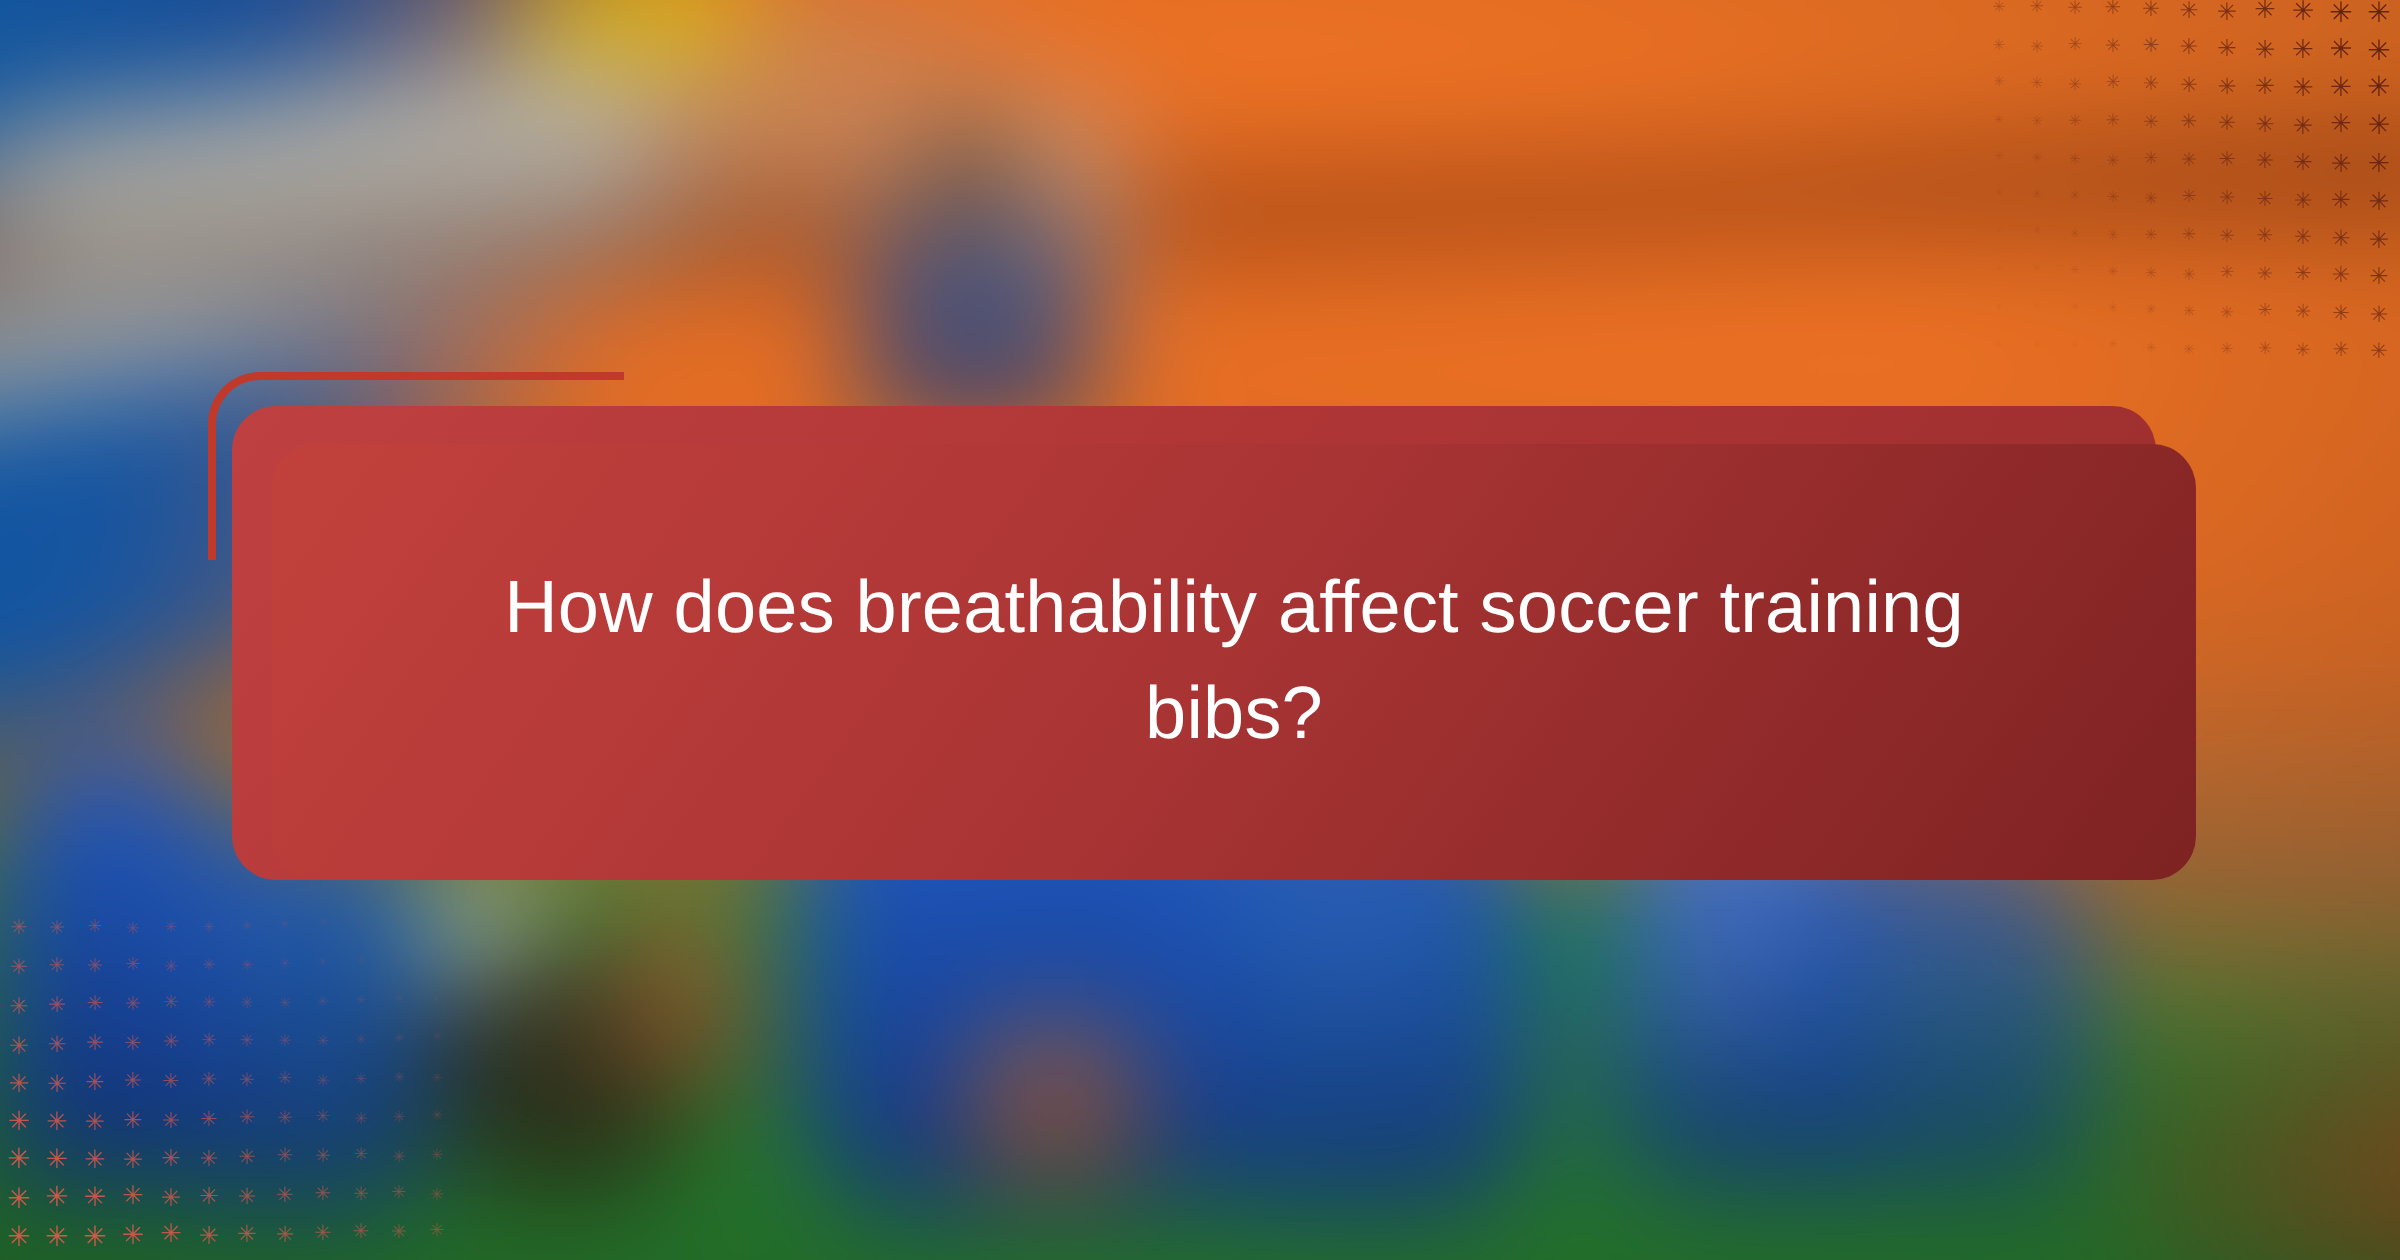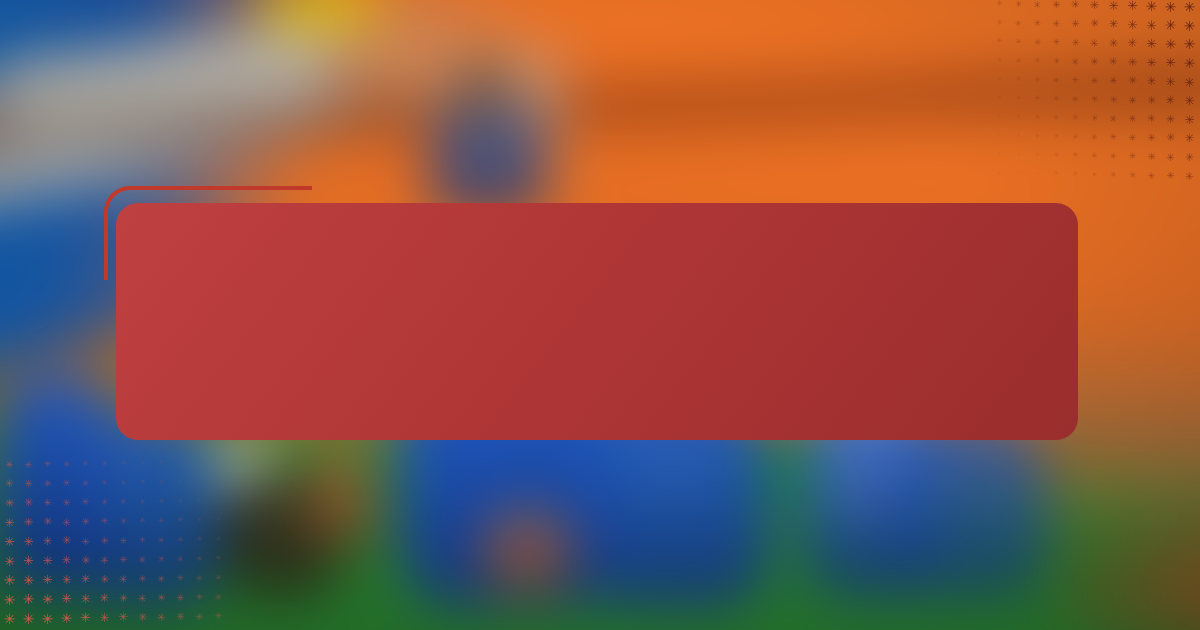--- a/index.html
+++ b/index.html
@@ -585,14 +585,17 @@
       <span class="star" style="left: 133px; top: 152px; width: 19px; font-size: 11.2px; color: rgb(224, 88, 74); opacity: 0.665;">✳</span>
       <span class="star" style="left: 152px; top: 152px; width: 19px; font-size: 10.6px; color: rgb(224, 88, 74); opacity: 0.61;">✳</span>
       <span class="star" style="left: 171px; top: 152px; width: 19px; font-size: 10.1px; color: rgb(224, 88, 74); opacity: 0.555;">✳</span>
       <span class="star" style="left: 190px; top: 152px; width: 19px; font-size: 9.5px; color: rgb(224, 88, 74); opacity: 0.5;">✳</span>
       <span class="star" style="left: 209px; top: 152px; width: 19px; font-size: 8.9px; color: rgb(224, 88, 74); opacity: 0.445;">✳</span>
     </div>
 
   <div class="card-outline"></div>
   <div class="card-back"></div>
 
+  <div class="card-front">
+    <h1 class="card-title">How does breathability affect soccer training bibs?</h1>
+  </div>
 
 </div>
 
 </body></html>

